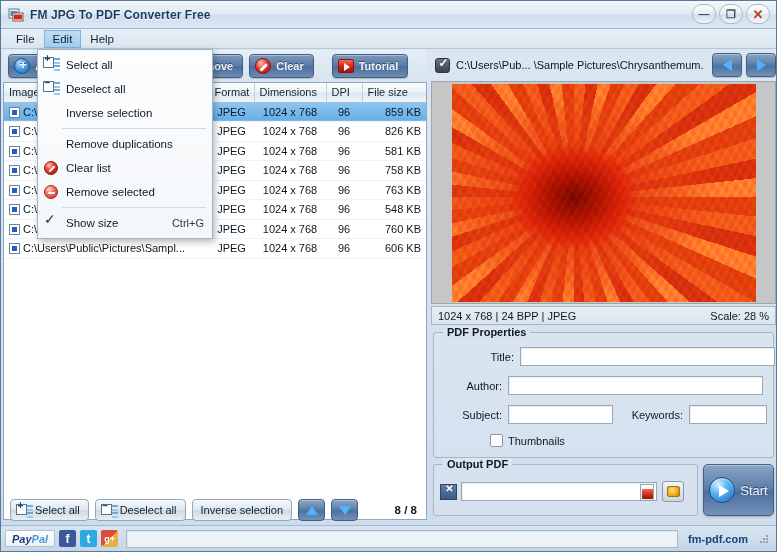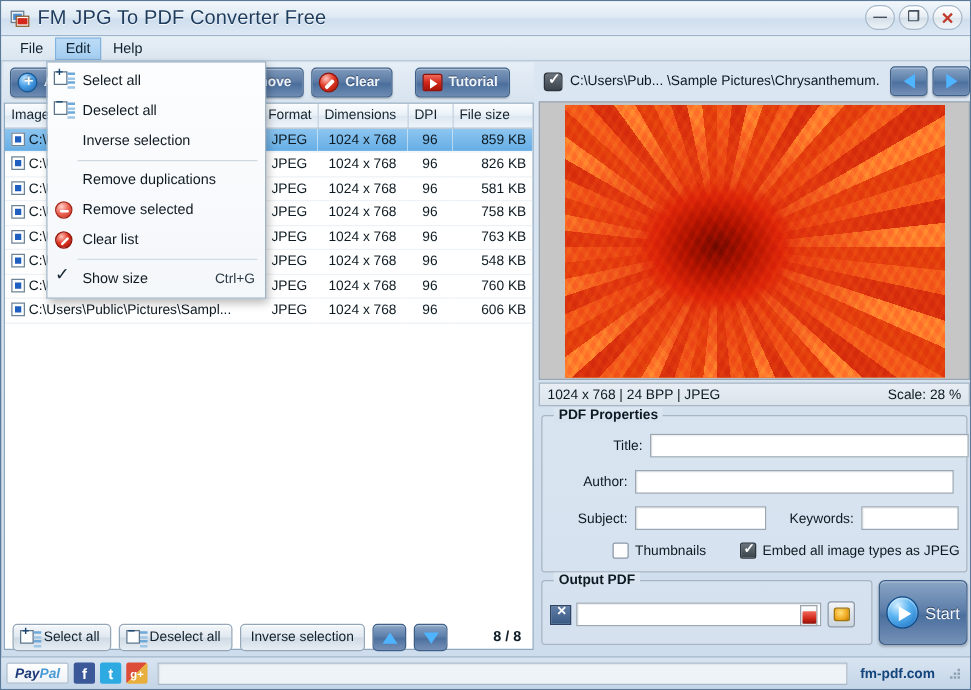--- a/index.html
+++ b/index.html
@@ -25,21 +25,21 @@
   #titlebar {
     position:absolute; left:0; top:0; width:775px; height:28px;
     background: linear-gradient(180deg,#f2f7fb 0%,#dfeaf4 45%,#cfdeee 55%,#dde9f4 100%);
     border-bottom:1px solid #9ab4cc;
     display:flex; align-items:center;
   }
   #app-icon {
     width:16px;height:16px;margin-left:7px;margin-right:6px;position:relative;flex:0 0 auto;
   }
   #title-text {
-    font-size:16px; font-weight:normal; color:#1d3b5c;
+    font-size:12px; font-weight:bold; color:#1d3b5c;
     text-shadow: 0 1px 0 rgba(255,255,255,0.9);
     letter-spacing:0.1px;
   }
   #wincontrols { position:absolute; right:6px; top:3px; display:flex; gap:3px; }
   .wbtn {
     width:24px;height:20px;border-radius:11px;
     border:1px solid #a9b9c9;
     background: linear-gradient(180deg,#fbfdfe 0%,#e6edf3 48%,#d3dee8 52%,#eef4f8 100%);
     display:flex;align-items:center;justify-content:center;
     box-shadow: inset 0 1px 0 rgba(255,255,255,0.95);
@@ -550,29 +550,29 @@
       <span class="miicon"></span>
       <span class="mlabel">Inverse selection</span>
     </div>
     <div class="msep"></div>
     <div class="mi">
       <span class="miicon"></span>
       <span class="mlabel">Remove duplications</span>
     </div>
     <div class="mi">
       <span class="miicon">
+          <span class="g-clear"></span>
+        </span>
+      <span class="mlabel">Clear list</span>
+    </div>
+    <div class="mi">
+      <span class="miicon">
           <span class="g-rmsel"></span>
         </span>
       <span class="mlabel">Remove selected</span>
-    </div>
-    <div class="mi">
-      <span class="miicon">
-          <span class="g-clear"></span>
-        </span>
-      <span class="mlabel">Clear list</span>
     </div>
     <div class="msep"></div>
     <div class="mi">
       <span class="miicon g-check"></span>
       <span class="mlabel">Show size</span>
       <span class="mshort">Ctrl+G</span>
     </div>
   </div>
 
   <div id="rightpanel">
@@ -614,24 +614,20 @@
       <div class="frow" style="left:8px; top:72px; width:325px;">
         <span class="flabel" style="width:60px;">Subject:</span>
         <input class="finput" style="width: 105px; margin-left: 6px;" value="">
         <span class="flabel" style="width:62px;margin-left:8px;">Keywords:</span>
         <input class="finput" style="width: 78px; margin-left: 6px;" value="">
       </div>
 
       <div class="frow" style="left:56px; top:101px;">
         <span class="ckbox"></span>
         <span class="cklabel">Thumbnails</span>
-      </div>
-      <div class="frow" style="left:158px; top:101px;">
-        <span class="ckbox on"></span>
-        <span class="cklabel">Embed all image types as JPEG</span>
       </div>
     </div>
 
     <div class="groupbox" id="outputpdf">
       <span class="grouptitle">Output PDF</span>
       <div class="frow" style="left:6px; top:16px;">
         <span class="xicon"></span>
         <span style="position:relative; display:inline-block; margin-left:4px;">
           <input class="finput" style="width: 196px; padding-right: 20px;" value="">
           <span class="pdficon" style="position:absolute;right:2px;top:2px;margin:0;"></span>

